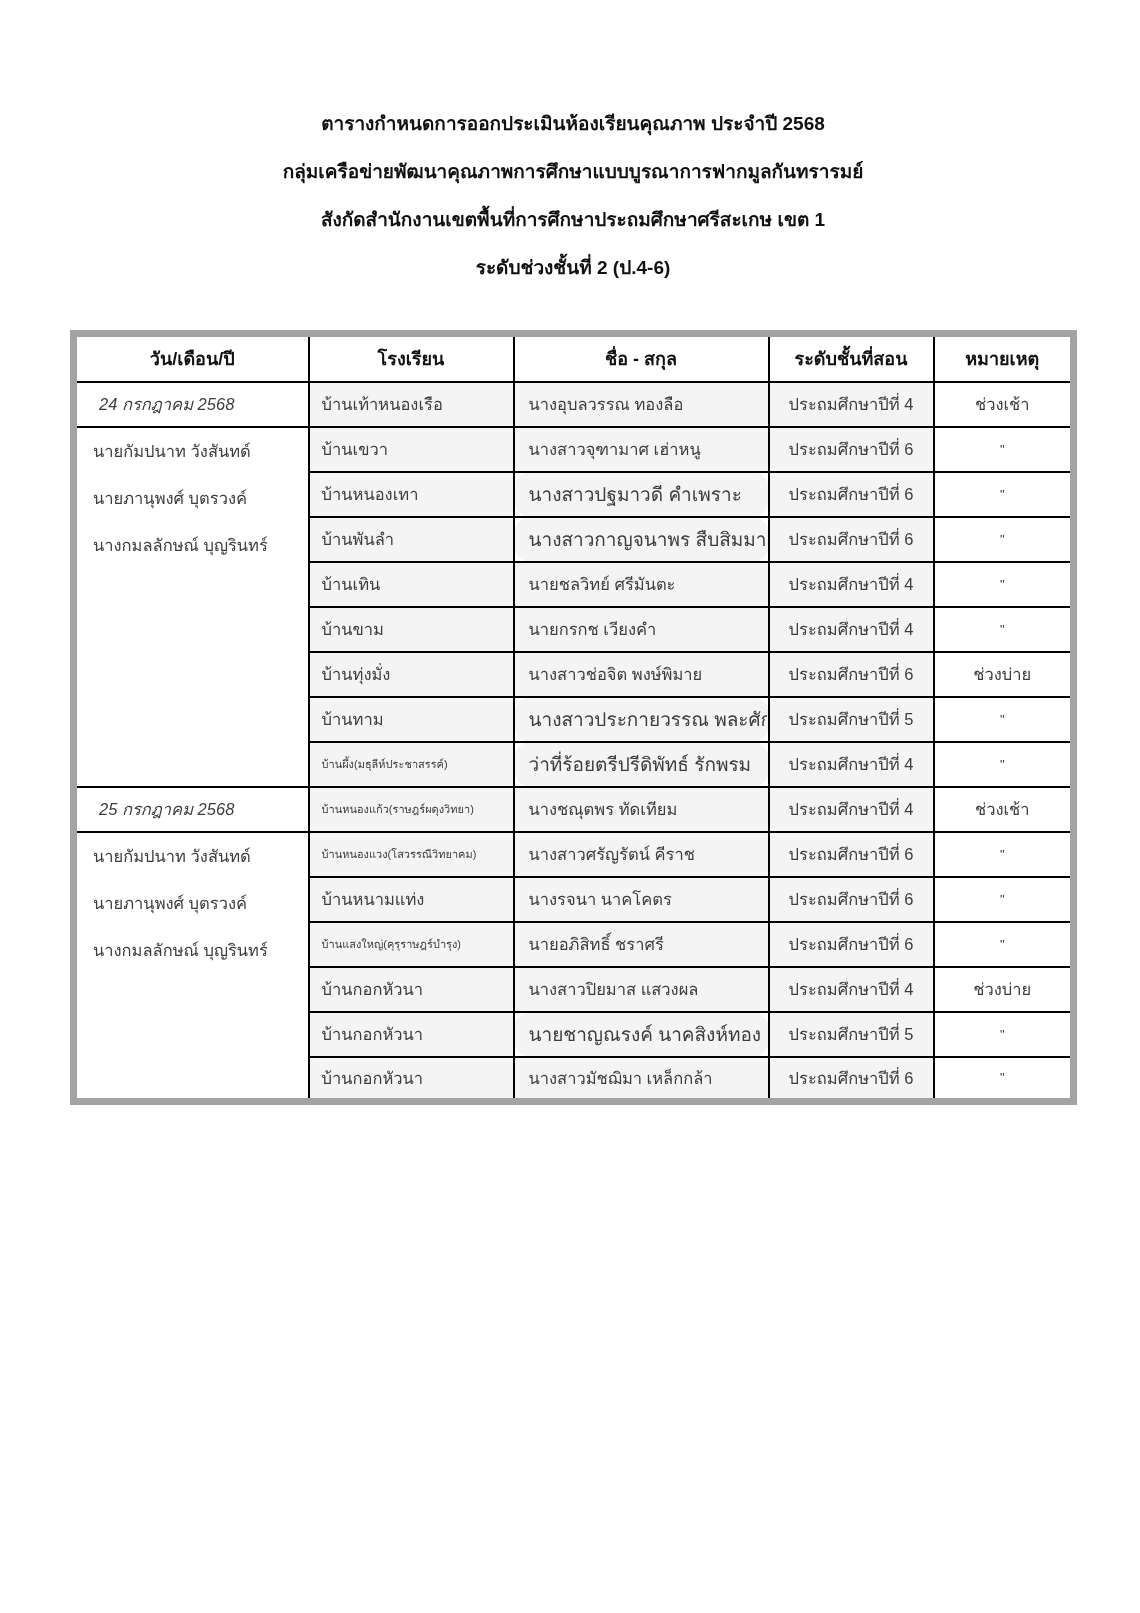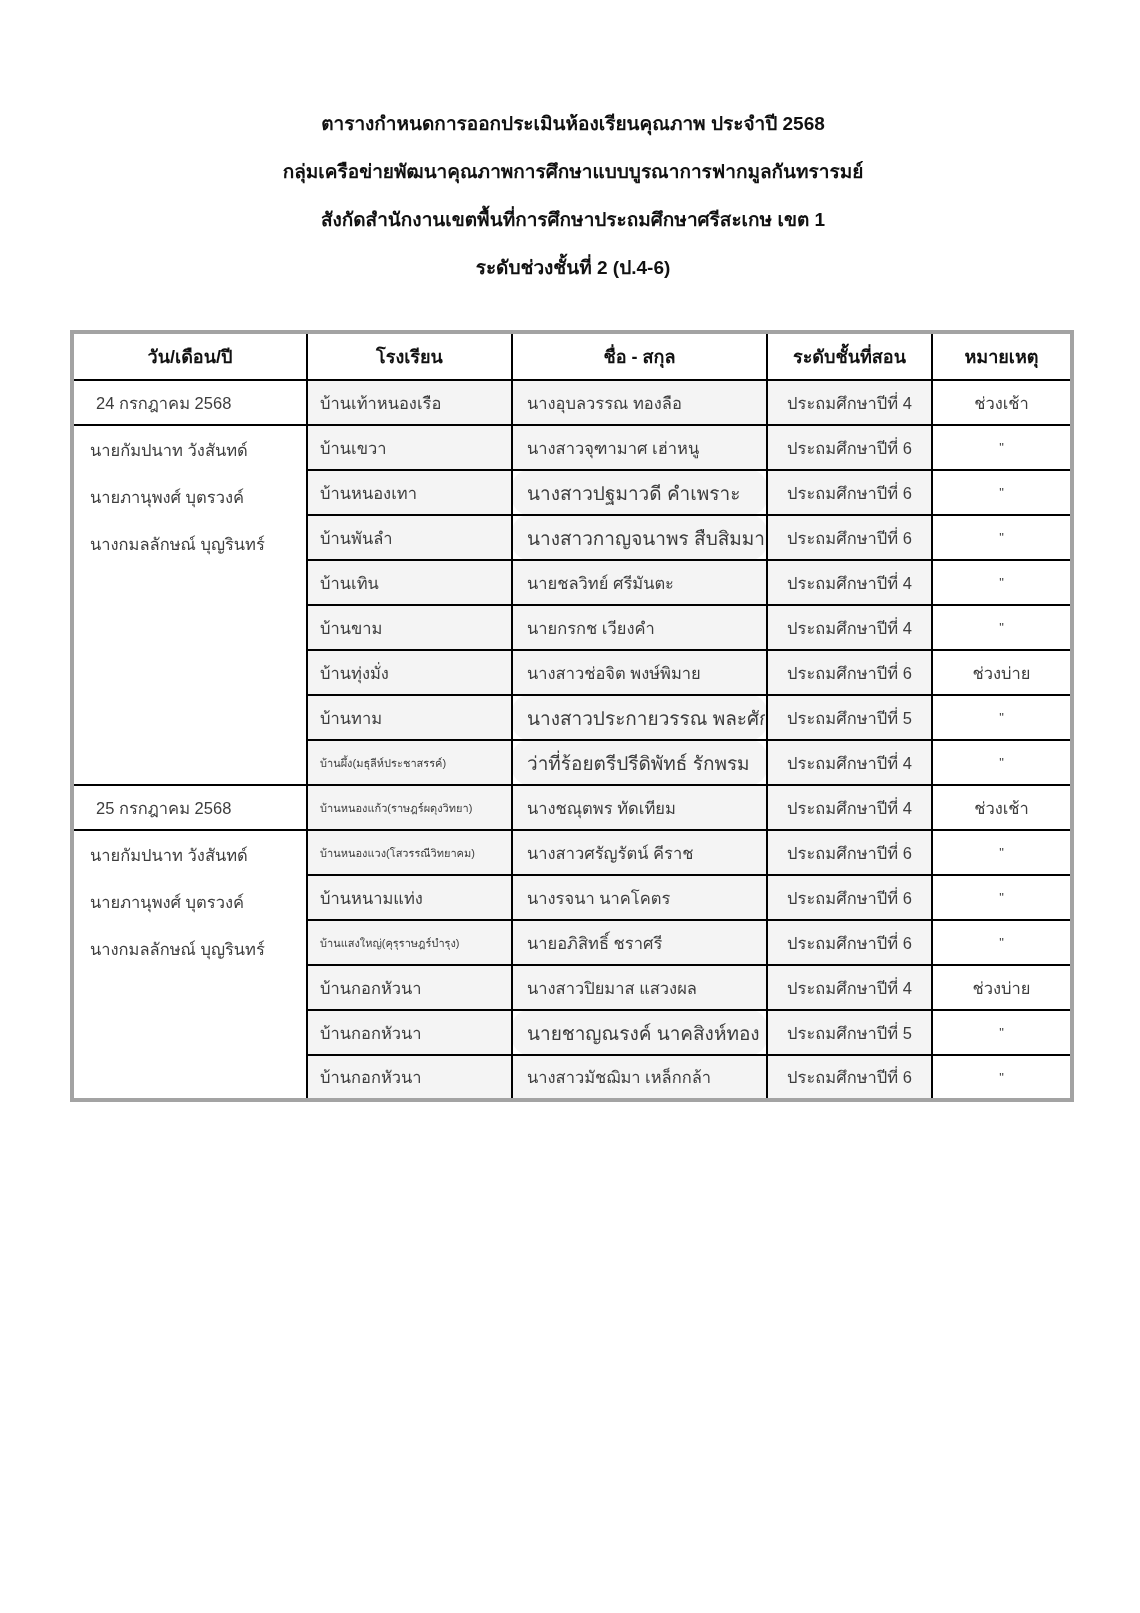--- a/index.html
+++ b/index.html
@@ -9,30 +9,30 @@
     color:#3d3d3d;
   }
   .page{width:1140px;min-height:1613px;background:#fff;}
   .titles{padding-top:100px;text-align:center;}
   .title-line{
     height:48px;line-height:48px;font-size:19px;font-weight:bold;color:#111;padding-left:6px;
   }
   table.schedule{
     border-collapse:collapse;table-layout:fixed;
     margin:38px 0 0 70px;width:1000px;
-    border:4px solid #a3a3a3;
+    border:7px solid #a3a3a3;
   }
   col.c1{width:235px;}col.c2{width:205px;}col.c3{width:255px;}col.c4{width:165px;}col.c5{width:140px;}
   th,td{border:2px solid #000;box-sizing:border-box;overflow:hidden;white-space:nowrap;}
   th{
     height:48px;font-size:18px;font-weight:bold;color:#111;text-align:center;
     background:#fff;padding:0 2px;
   }
   td{height:45px;font-size:16.5px;font-weight:normal;padding:0 2px;}
-  td.c-date{text-align:left;padding-left:22px;background:#fff;}
+  td.c-date{text-align:left;padding-left:22px;background:#fff;font-style:italic;}
   td.c-school{text-align:left;padding-left:12px;background:#f4f4f4;}
   td.c-name{text-align:left;padding-left:14px;background:#f4f4f4;}
   td.c-grade{text-align:center;background:#f4f4f4;}
   td.c-remark{text-align:center;background:#fff;}
   td.committee-cell{
     vertical-align:top;text-align:left;padding:0;background:#fff;margin-top:33px;
   }
   td.committee-cell .member{
     height:47px;display:flex;align-items:center;padding-left:16px;font-size:16.5px;
   }

